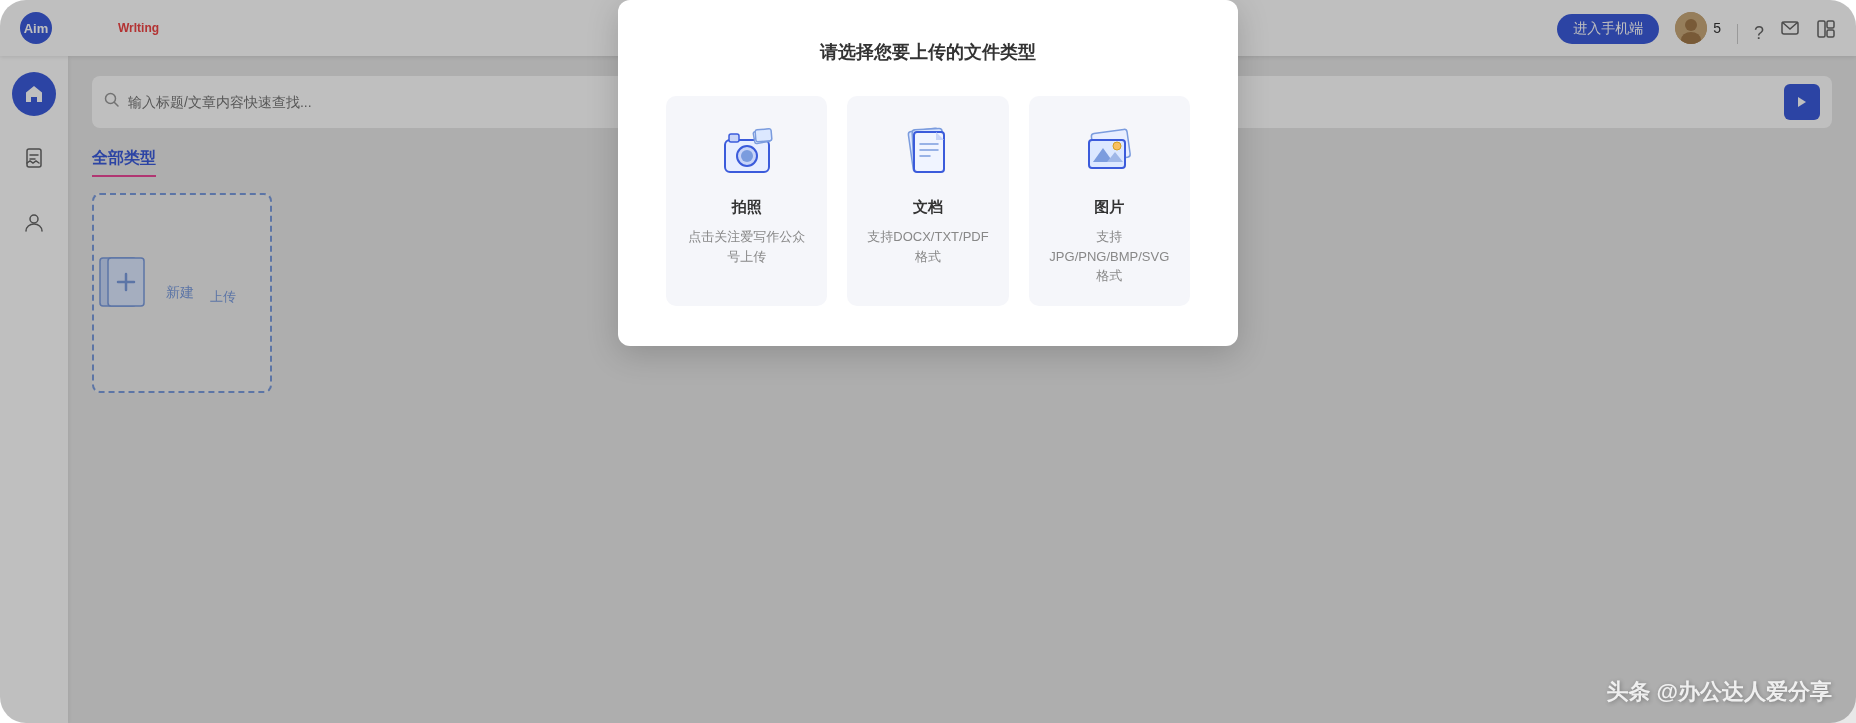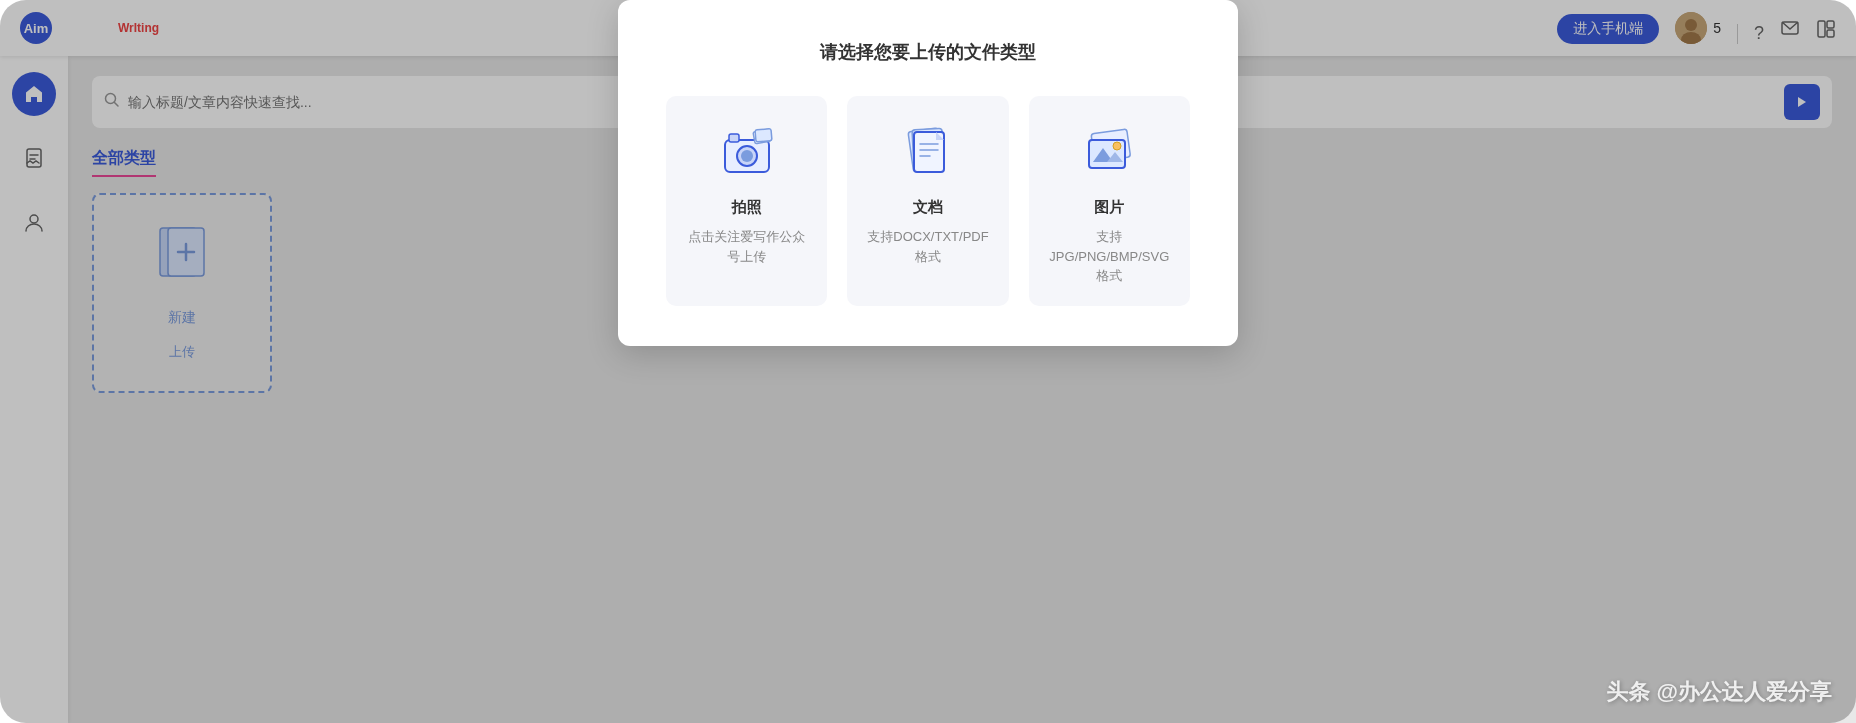--- a/index.html
+++ b/index.html
@@ -174,26 +174,25 @@
       font-weight: 600;
     }
 
     
     .new-card {
       width: 180px;
       height: 200px;
       border: 2px dashed #7b9cde;
       border-radius: 8px;
       display: flex;
-      flex-direction: column;
-      align-items: center;
-      justify-content: center;
+      flex-direction: row;
+      align-items: center;
       background: rgba(255,255,255,0.3);
       cursor: pointer;
-      gap: 8px;
+      gap: 16px;
     }
     .new-card-icon {
       font-size: 48px;
       color: #7b9cde;
     }
     .new-card-label {
       font-size: 14px;
       color: #7b9cde;
     }
     .new-card-upload {

